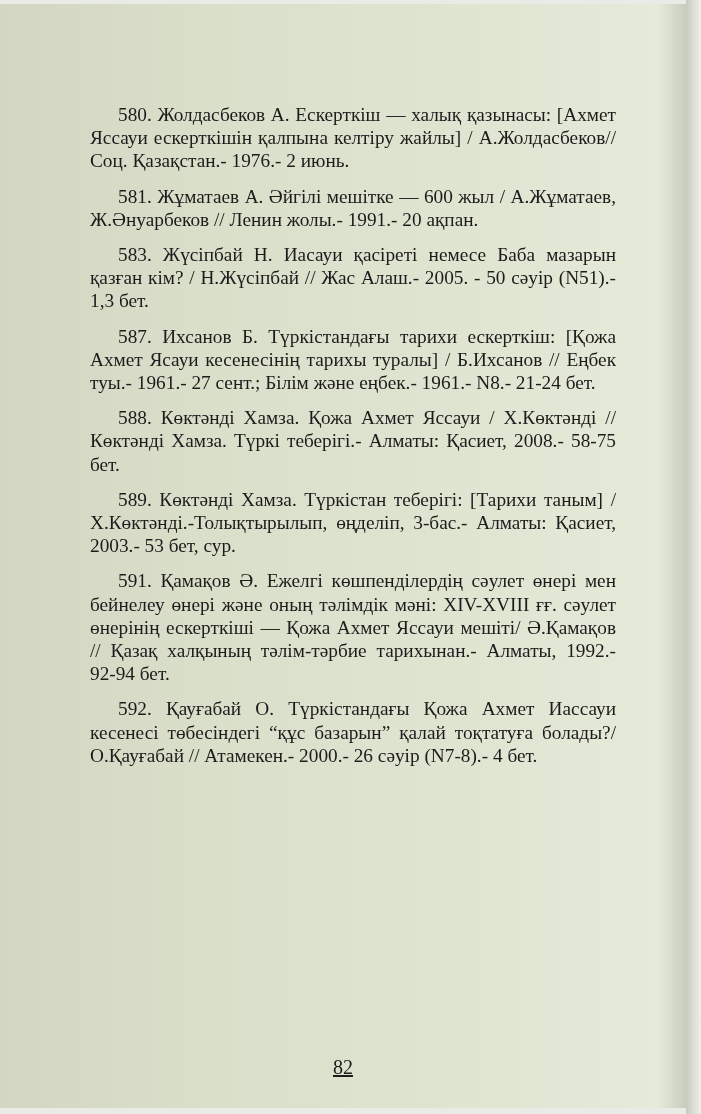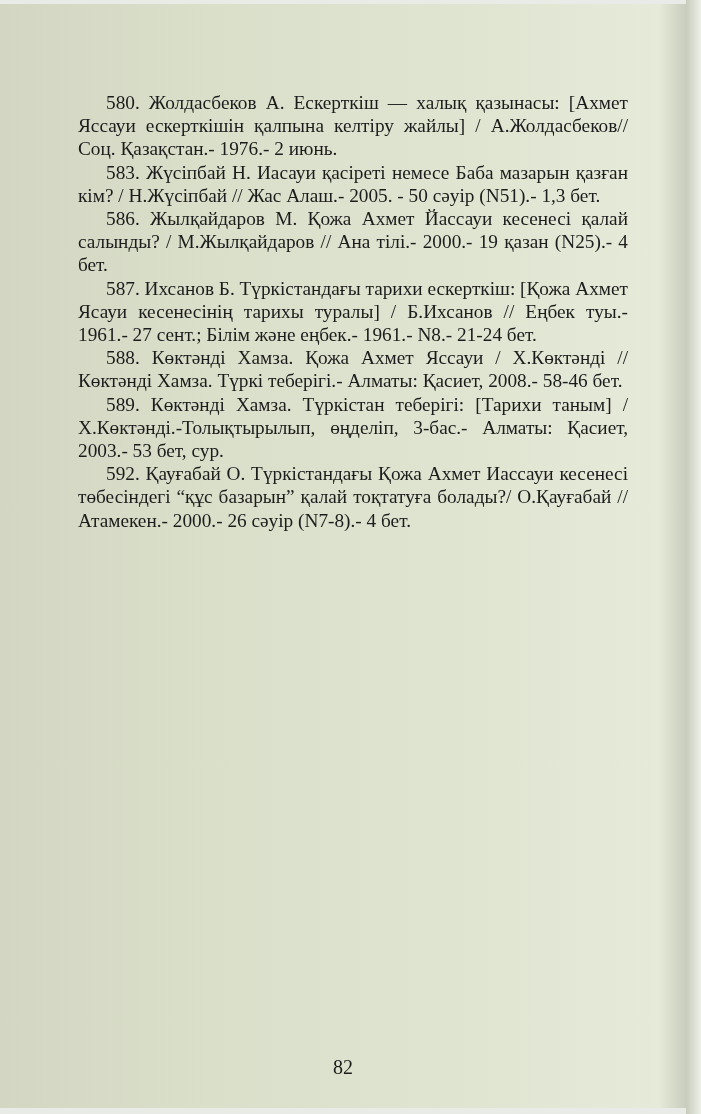--- a/index.html
+++ b/index.html
@@ -15,35 +15,36 @@
     .edge {
       position: absolute; right: 0; top: 0; width: 15px; height: 1114px;
       background: linear-gradient(90deg, #c7cbbb, #eef0ea);
     }
     .text {
       position: absolute; left: 78px; top: 87px; width: 550px;
       font-family: "Liberation Serif", serif;
       font-size: 19.3px; line-height: 23.2px; color: #1c1c1c;
       text-align: justify;
     }
-    .entry { text-indent: 28px; margin: 0; }
+    .entry { text-indent: 28px; margin: 12px; }
     .page-num {
       position: absolute; left: 0; width: 686px; top: 1052px;
       text-align: center;
-      font-family: "Liberation Serif", serif; font-size: 20px; color: #1c1c1c;
+      font-family: "Liberation Serif", serif; font-size: 20px; color: #1c1c1c; text-decoration: underline;
     }
   </style>
 </head>
 <body>
 
 <div class="page">
   <div class="text">
     <p class="entry">580. Жолдасбеков А.  Ескерткіш — халық қазынасы: [Ахмет Яссауи ескерткішін қалпына келтіру жайлы] / А.Жолдасбеков// Соц. Қазақстан.- 1976.- 2 июнь.</p>
+    <p class="entry">581. Жұматаев А.  Әйгілі мешітке — 600 жыл / А.Жұматаев, Ж.Әнуарбеков // Ленин жолы.- 1991.- 20 ақпан.</p>
     <p class="entry">583. Жүсіпбай Н.  Иасауи қасіреті немесе Баба мазарын қазған кім? / Н.Жүсіпбай // Жас Алаш.- 2005. - 50 сәуір (N51).- 1,3 бет.</p>
-    <p class="entry">586. Жылқайдаров М.  Қожа Ахмет Йассауи кесенесі қалай салынды? / М.Жылқайдаров // Ана тілі.- 2000.- 19 қазан (N25).- 4 бет.</p>
     <p class="entry">587. Ихсанов Б.  Түркістандағы тарихи ескерткіш: [Қожа Ахмет Ясауи кесенесінің тарихы туралы] / Б.Ихсанов // Еңбек туы.- 1961.- 27 сент.; Білім және еңбек.- 1961.- N8.- 21-24 бет.</p>
-    <p class="entry">588. Көктәнді Хамза.  Қожа Ахмет Яссауи / Х.Көктәнді // Көктәнді Хамза. Түркі теберігі.- Алматы: Қасиет, 2008.- 58-46 бет.</p>
+    <p class="entry">588. Көктәнді Хамза.  Қожа Ахмет Яссауи / Х.Көктәнді // Көктәнді Хамза. Түркі теберігі.- Алматы: Қасиет, 2008.- 58-75 бет.</p>
     <p class="entry">589. Көктәнді Хамза.  Түркістан теберігі: [Тарихи таным] / Х.Көктәнді.-Толықтырылып, өңделіп, 3-бас.- Алматы: Қасиет, 2003.- 53 бет, сур.</p>
+    <p class="entry">591. Қамақов Ә.  Ежелгі көшпенділердің сәулет өнері мен бейнелеу өнері және оның тәлімдік мәні: XIV-XVIII ғғ. сәулет өнерінің ескерткіші — Қожа Ахмет Яссауи мешіті/ Ә.Қамақов // Қазақ халқының тәлім-тәрбие тарихынан.- Алматы, 1992.- 92-94 бет.</p>
     <p class="entry">592. Қауғабай О.  Түркістандағы Қожа Ахмет Иассауи кесенесі төбесіндегі “құс базарын” қалай тоқтатуға болады?/ О.Қауғабай // Атамекен.- 2000.- 26 сәуір (N7-8).- 4 бет.</p>
   </div>
   <div class="page-num">82</div>
 </div>
 <div class="edge"></div>
 
 </body></html>

